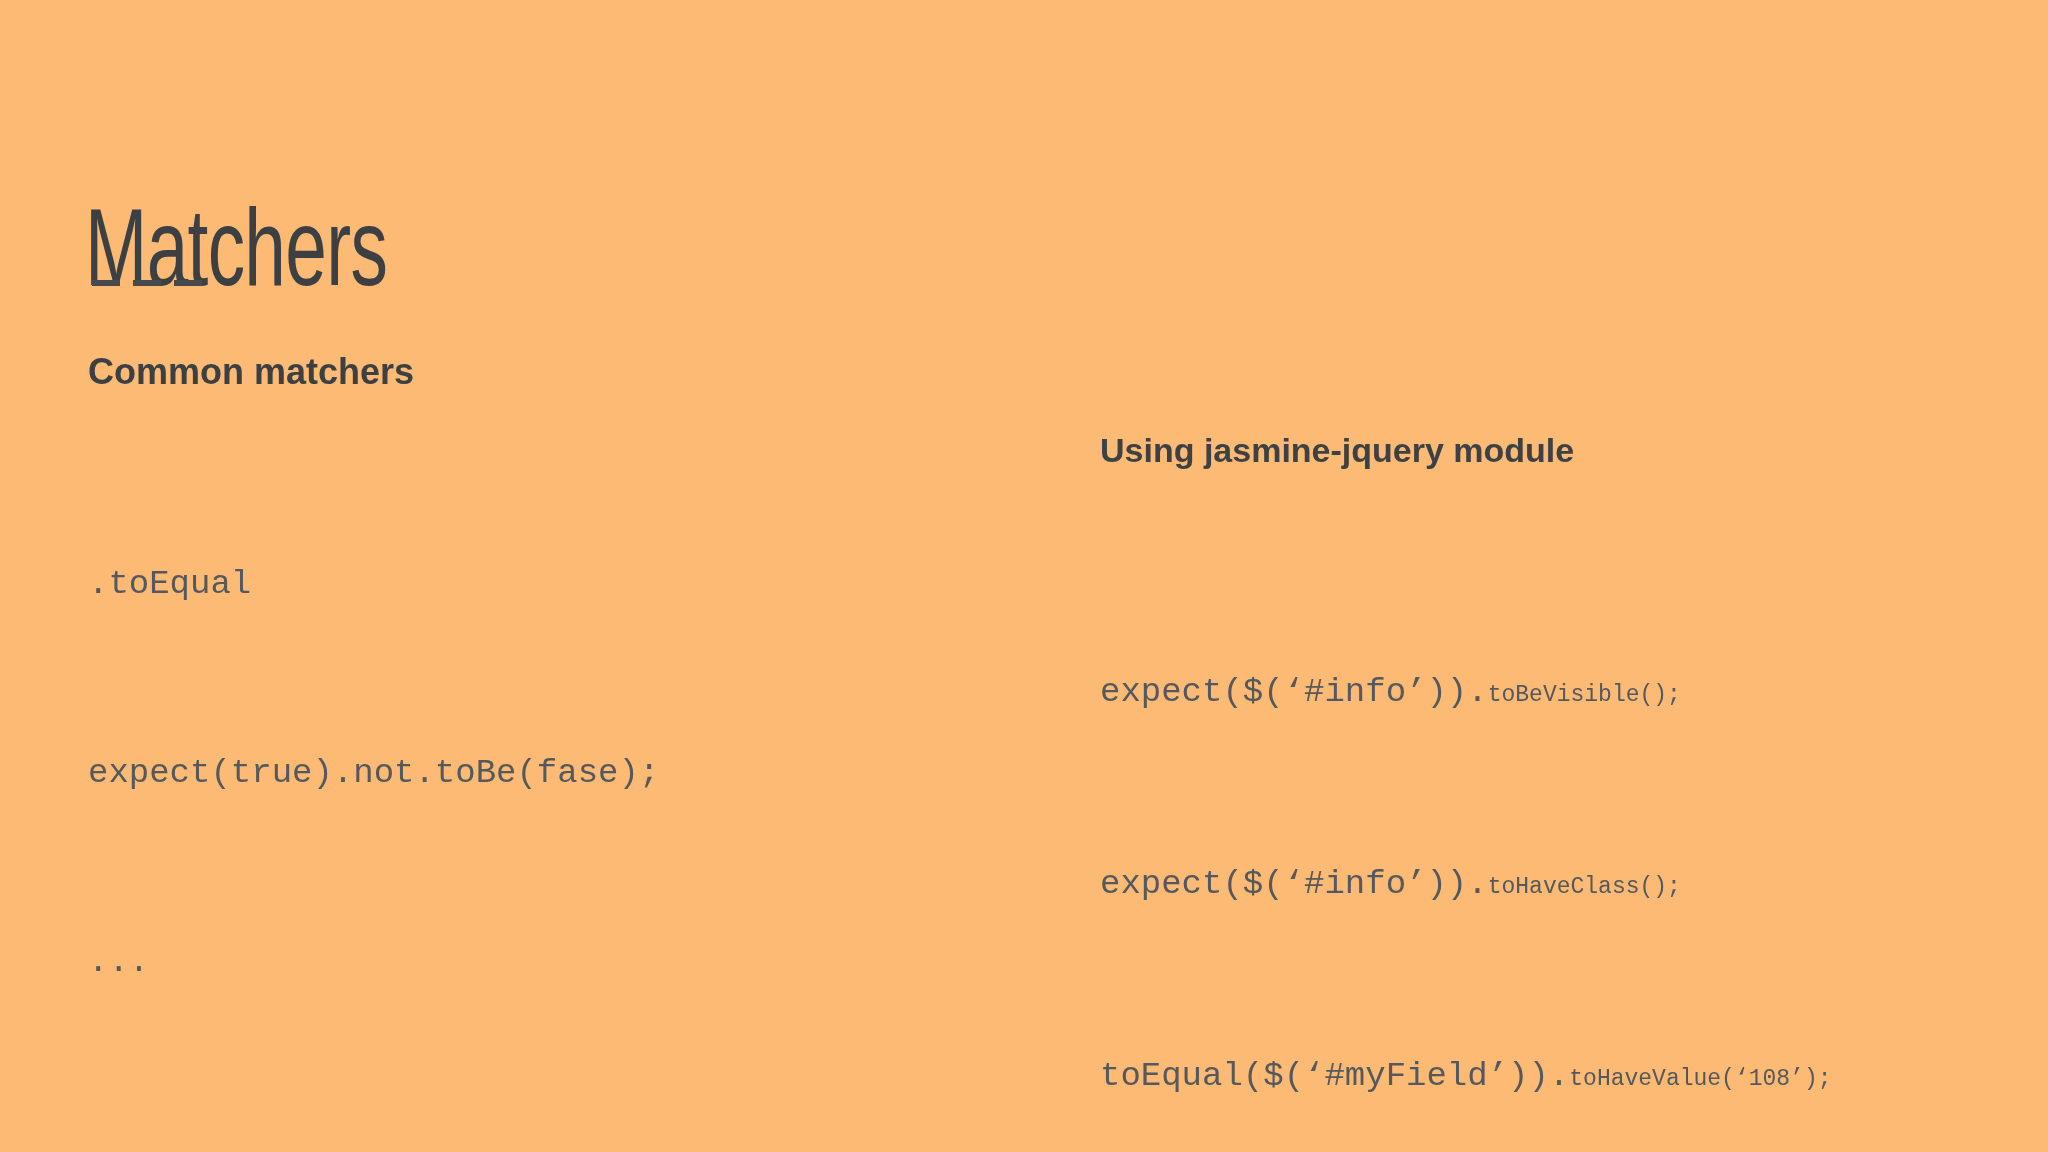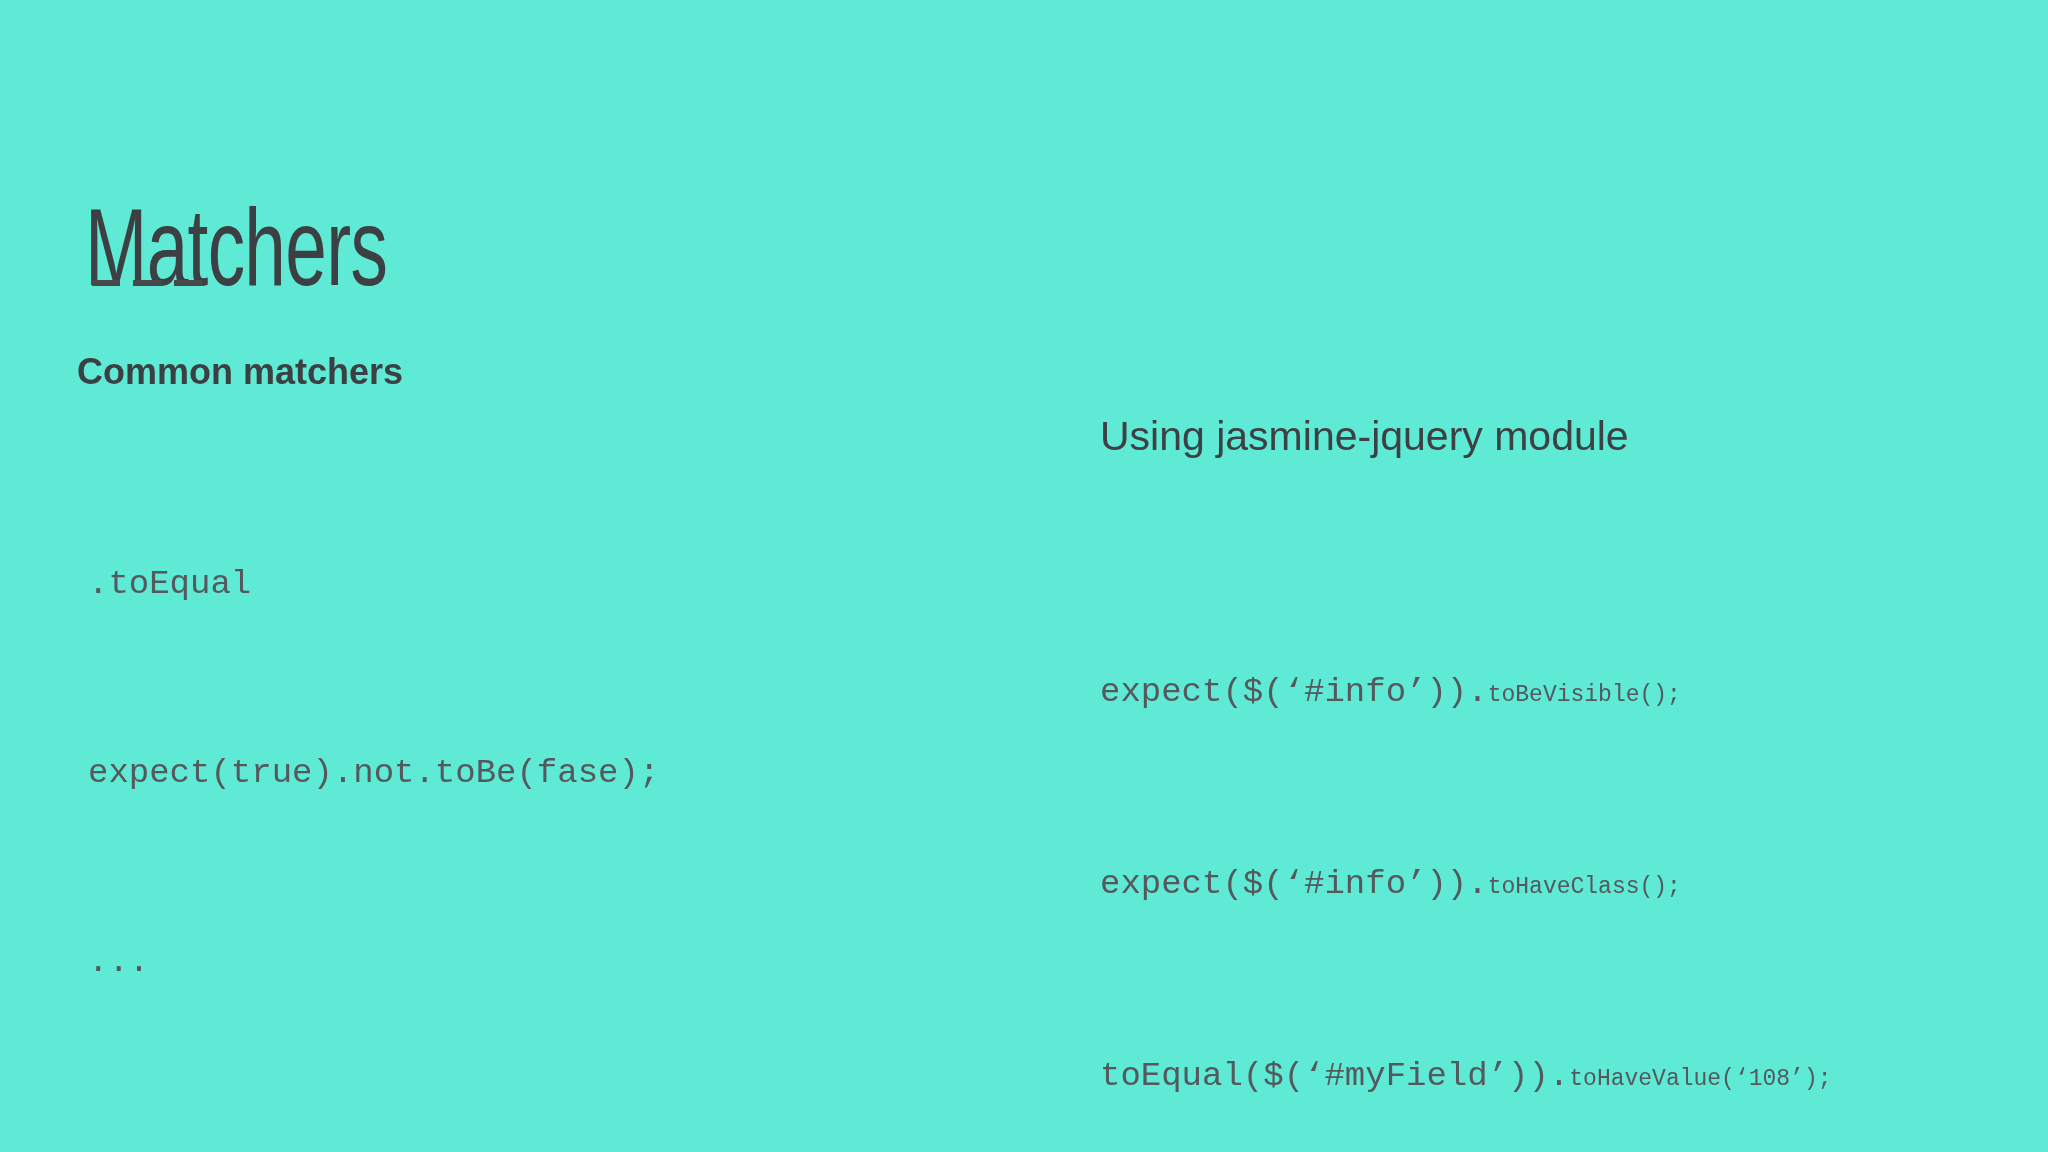--- a/index.html
+++ b/index.html
@@ -4,21 +4,21 @@
 <style>
   html, body {
     margin: 0;
     padding: 0;
     background: #ffffff;
   }
   .slide {
     position: relative;
     width: 2048px;
     height: 1152px;
-    background: #5eead4;
+    background: #fdba74;
     overflow: hidden;
     font-family: "Liberation Sans", sans-serif;
     color: #3d4043;
   }
 
   
   .title {
     position: absolute;
     left: 85px;
     top: 110px;
@@ -53,30 +53,30 @@
   .col-heading {
     position: absolute;
     top: 350px;
     margin: 0;
     font-size: 36px;
     font-weight: 700;
     line-height: 1.2;
     color: #3d4043;
     white-space: nowrap;
   }
-  .left-x  { left: 77px; }
+  .left-x  { left: 88px; }
   .right-x { left: 1100px; }
 
   
   .subheading {
     position: absolute;
     left: 1100px;
-    top: 410px;
-    font-size: 41px;
-    font-weight: 400;
+    top: 428px;
+    font-size: 34px;
+    font-weight: 700;
     line-height: 1.3;
     color: #3e4144;
     white-space: nowrap;
   }
 
   
   .code {
     position: absolute;
     font-family: "Liberation Mono", monospace;
     font-size: 34px;

